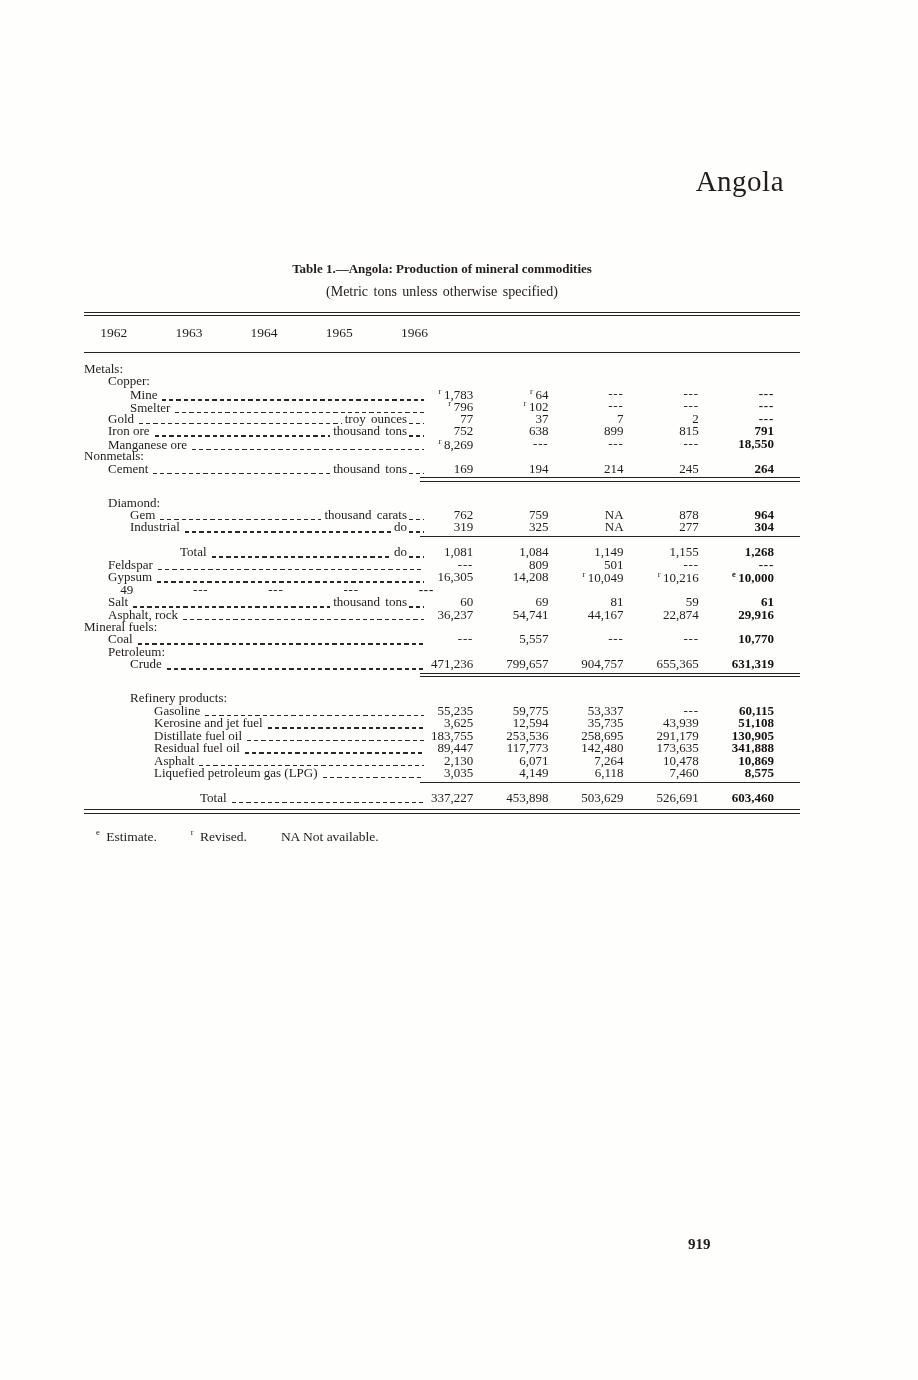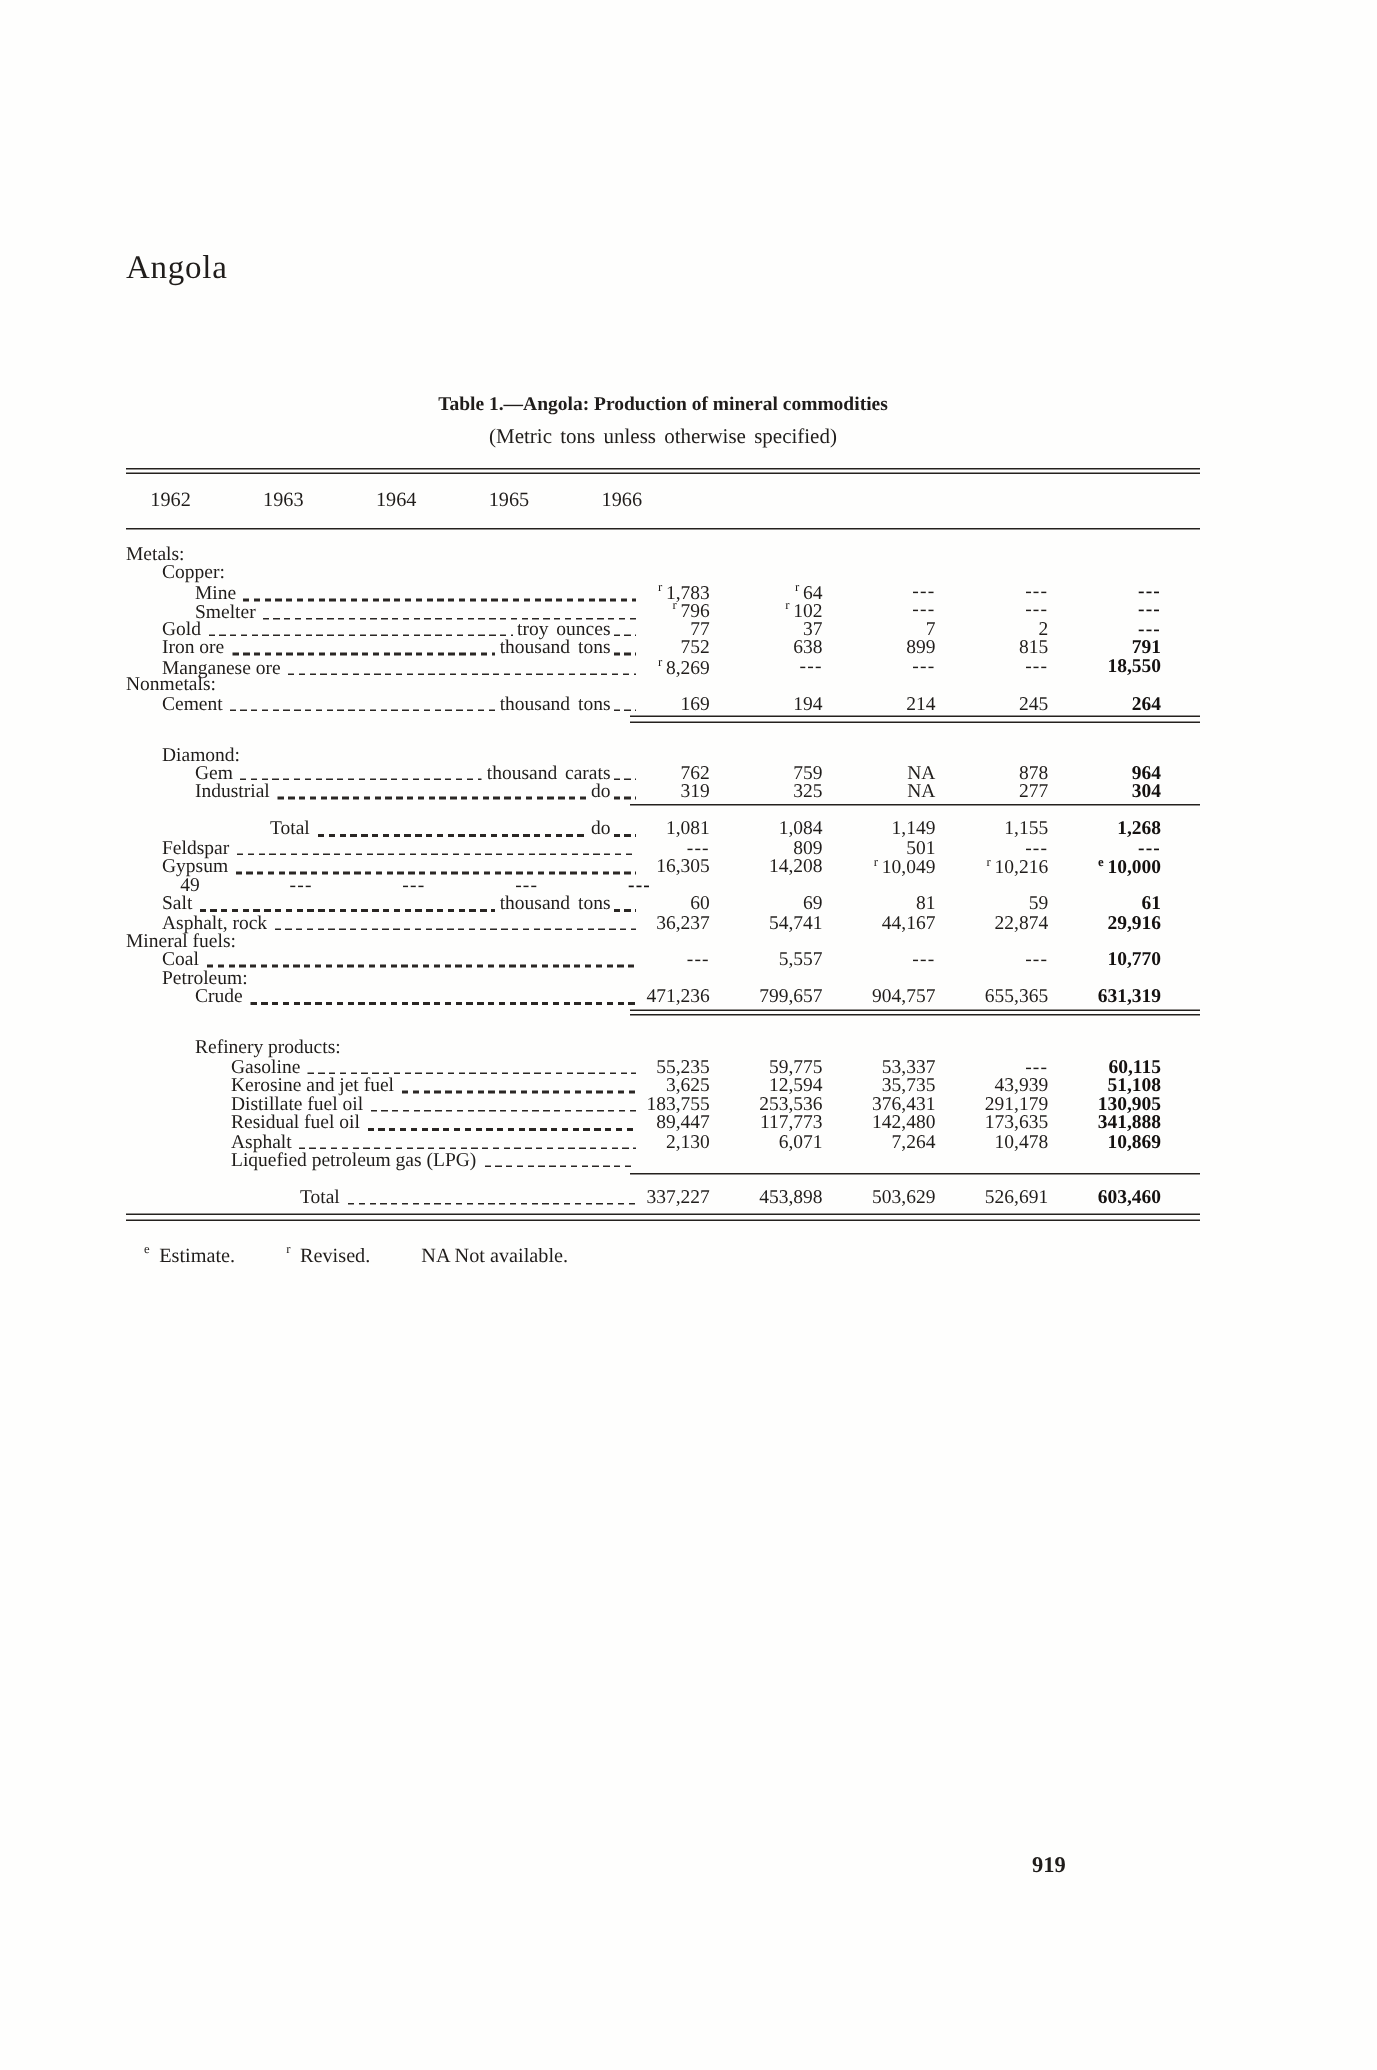--- a/index.html
+++ b/index.html
@@ -7,21 +7,21 @@
     position:relative;
     width:918px;height:1380px;
     background:#fefefd;
     font-family:"Liberation Serif","DejaVu Serif",serif;
     color:#201d1b;
     overflow:hidden;
   }
   .content{position:absolute;left:84px;top:0;width:716px;}
   .page-title{
     position:absolute;top:165px;left:0;width:700px;
-    text-align:left;font-size:22px;letter-spacing:.5px;
+    text-align:right;font-size:29px;letter-spacing:.5px;
   }
   .tbl-title{
     position:absolute;top:261px;left:0;width:716px;
     text-align:center;font-weight:bold;font-size:13px;
   }
   .tbl-subtitle{
     position:absolute;top:284px;left:0;width:716px;
     text-align:center;font-size:14px;word-spacing:2px;
   }
   .tablewrap{position:absolute;top:312px;left:0;width:716px;font-size:13px;}
@@ -367,21 +367,21 @@
             </div>
           </div>
           <div class="trow">
             <div class="lab ind3">
               <span>Distillate fuel oil</span>
               <span class="ldr"></span>
             </div>
             <div class="vals">
               <div class="v">183,755</div>
               <div class="v">253,536</div>
-              <div class="v">376,431</div>
+              <div class="v">258,695</div>
               <div class="v">291,179</div>
               <div class="v">130,905</div>
             </div>
           </div>
           <div class="trow">
             <div class="lab ind3">
               <span>Residual fuel oil</span>
               <span class="ldr"></span>
             </div>
             <div class="vals">
@@ -403,20 +403,27 @@
               <div class="v">7,264</div>
               <div class="v">10,478</div>
               <div class="v">10,869</div>
             </div>
           </div>
           <div class="trow">
             <div class="lab ind3">
               <span>Liquefied petroleum gas (LPG)</span>
               <span class="ldr"></span>
             </div>
+            <div class="vals">
+              <div class="v">3,035</div>
+              <div class="v">4,149</div>
+              <div class="v">6,118</div>
+              <div class="v">7,460</div>
+              <div class="v">8,575</div>
+            </div>
           </div>
           <div class="rule cols-single"></div>
           <div class="trow">
             <div class="lab ind5">
               <span>Total</span>
               <span class="ldr"></span>
             </div>
             <div class="vals">
               <div class="v">337,227</div>
               <div class="v">453,898</div>

